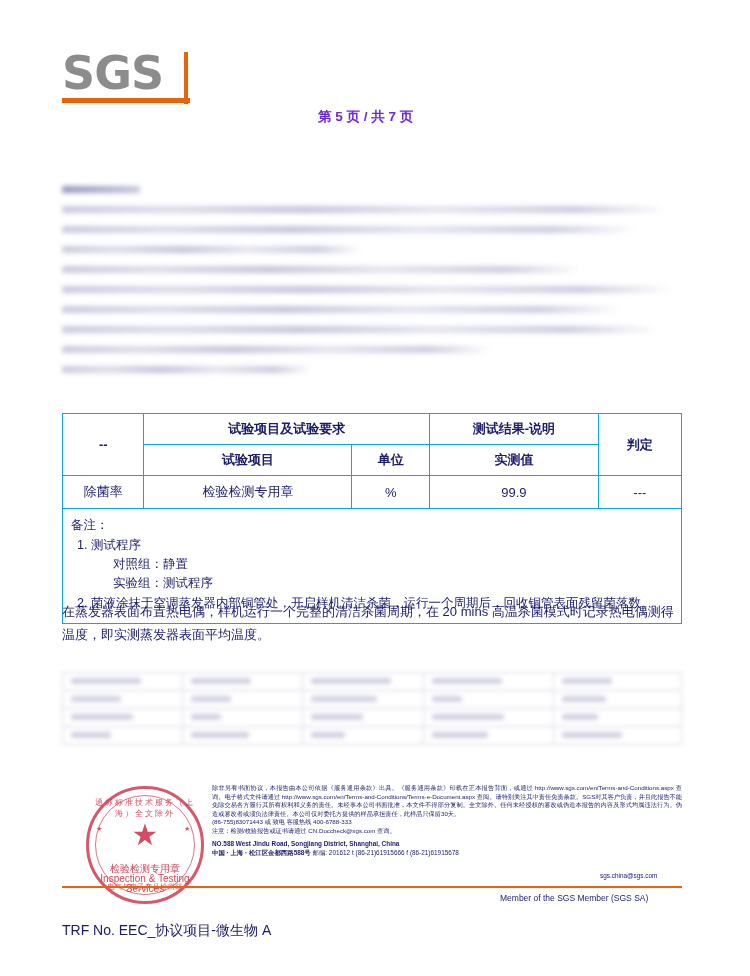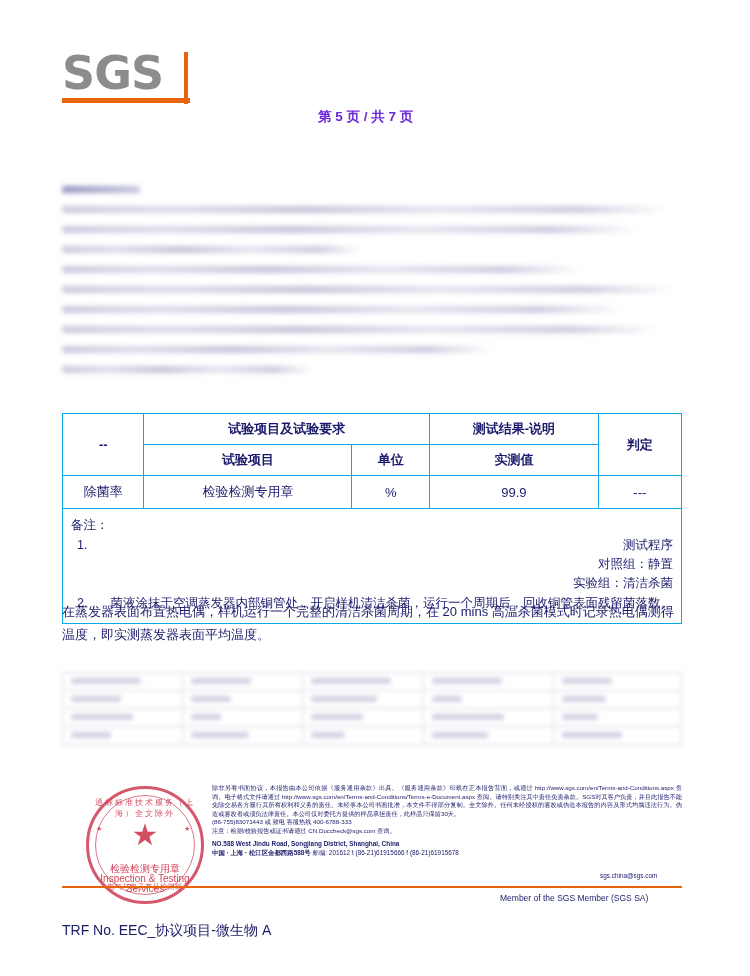--- a/index.html
+++ b/index.html
@@ -142,21 +142,20 @@
   .notes-cell {
     text-align: left !important;
     padding: 7px 8px 9px 8px !important;
     font-size: 12.5px;
     line-height: 19px;
   }
   .notes-title { margin: 0 0 1px 0; }
   .notes-ol {
     margin: 0;
     padding-left: 20px;
-    text-align: right;
   }
   .notes-ol li { margin-bottom: 1px; }
   .notes-sub {
     padding-left: 22px;
     line-height: 19px;
   }
 
   
   .after-para {
     position: absolute;
@@ -366,21 +365,21 @@
         <td>99.9</td>
         <td>---</td>
       </tr>
       <tr>
         <td class="notes-cell" colspan="5">
           <div class="notes-title">备注：</div>
           <ol class="notes-ol">
             <li>
               <span>测试程序</span>
               <div class="notes-sub">对照组：静置</div>
-              <div class="notes-sub">实验组：清洁杀菌</div>
+              <div class="notes-sub">实验组：测试程序</div>
             </li>
             <li>菌液涂抹于空调蒸发器内部铜管处，开启样机清洁杀菌，运行一个周期后，回收铜管表面残留菌落数。</li>
           </ol>
         </td>
       </tr>
     </tbody>
   </table>
 
   <div class="after-para">在蒸发器表面布置热电偶，样机运行一个完整的清洁杀菌周期，在 20 mins 高温杀菌模式时记录热电偶测得温度，即实测蒸发器表面平均温度。</div>
 

